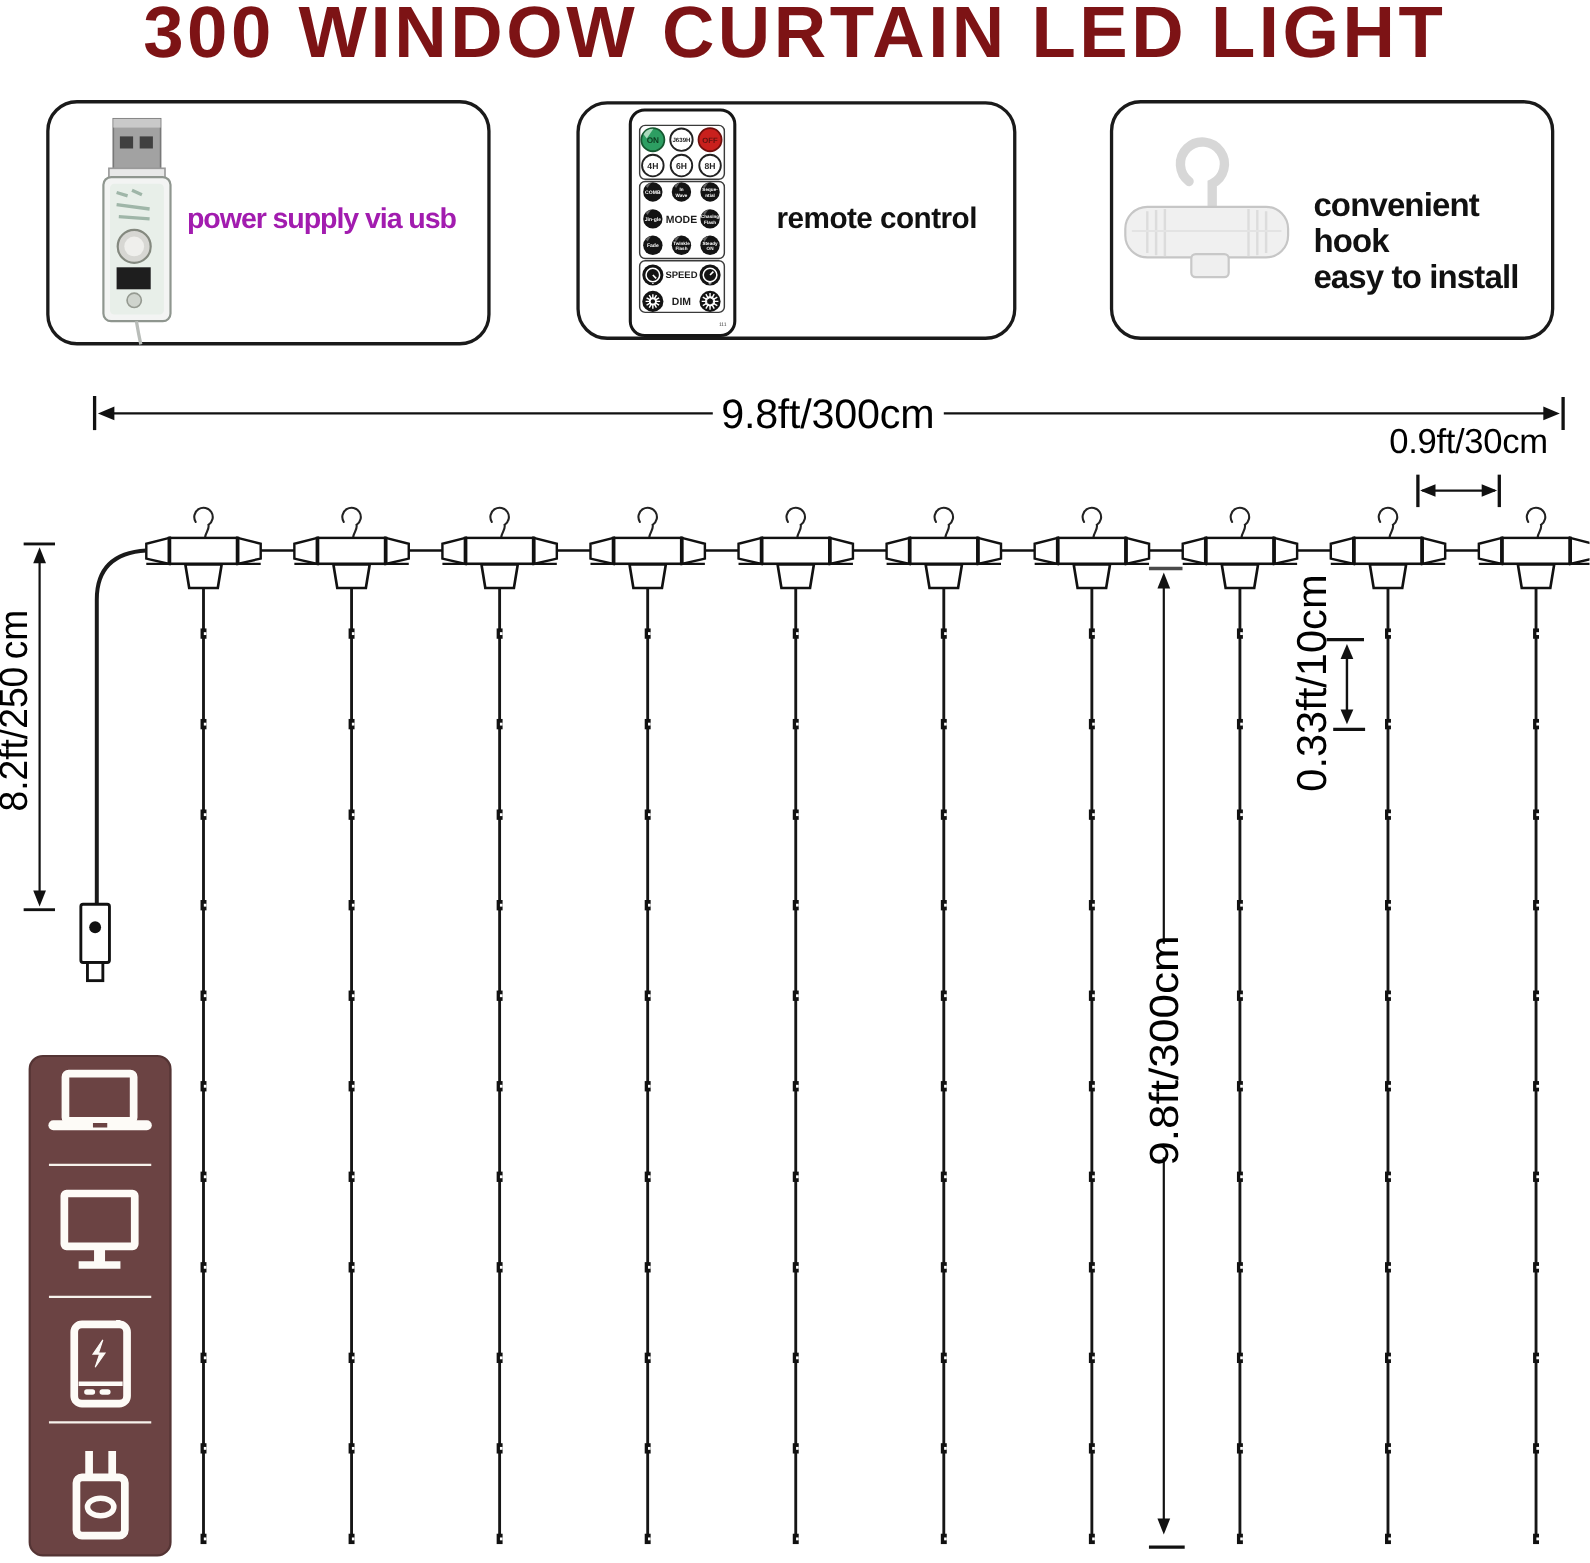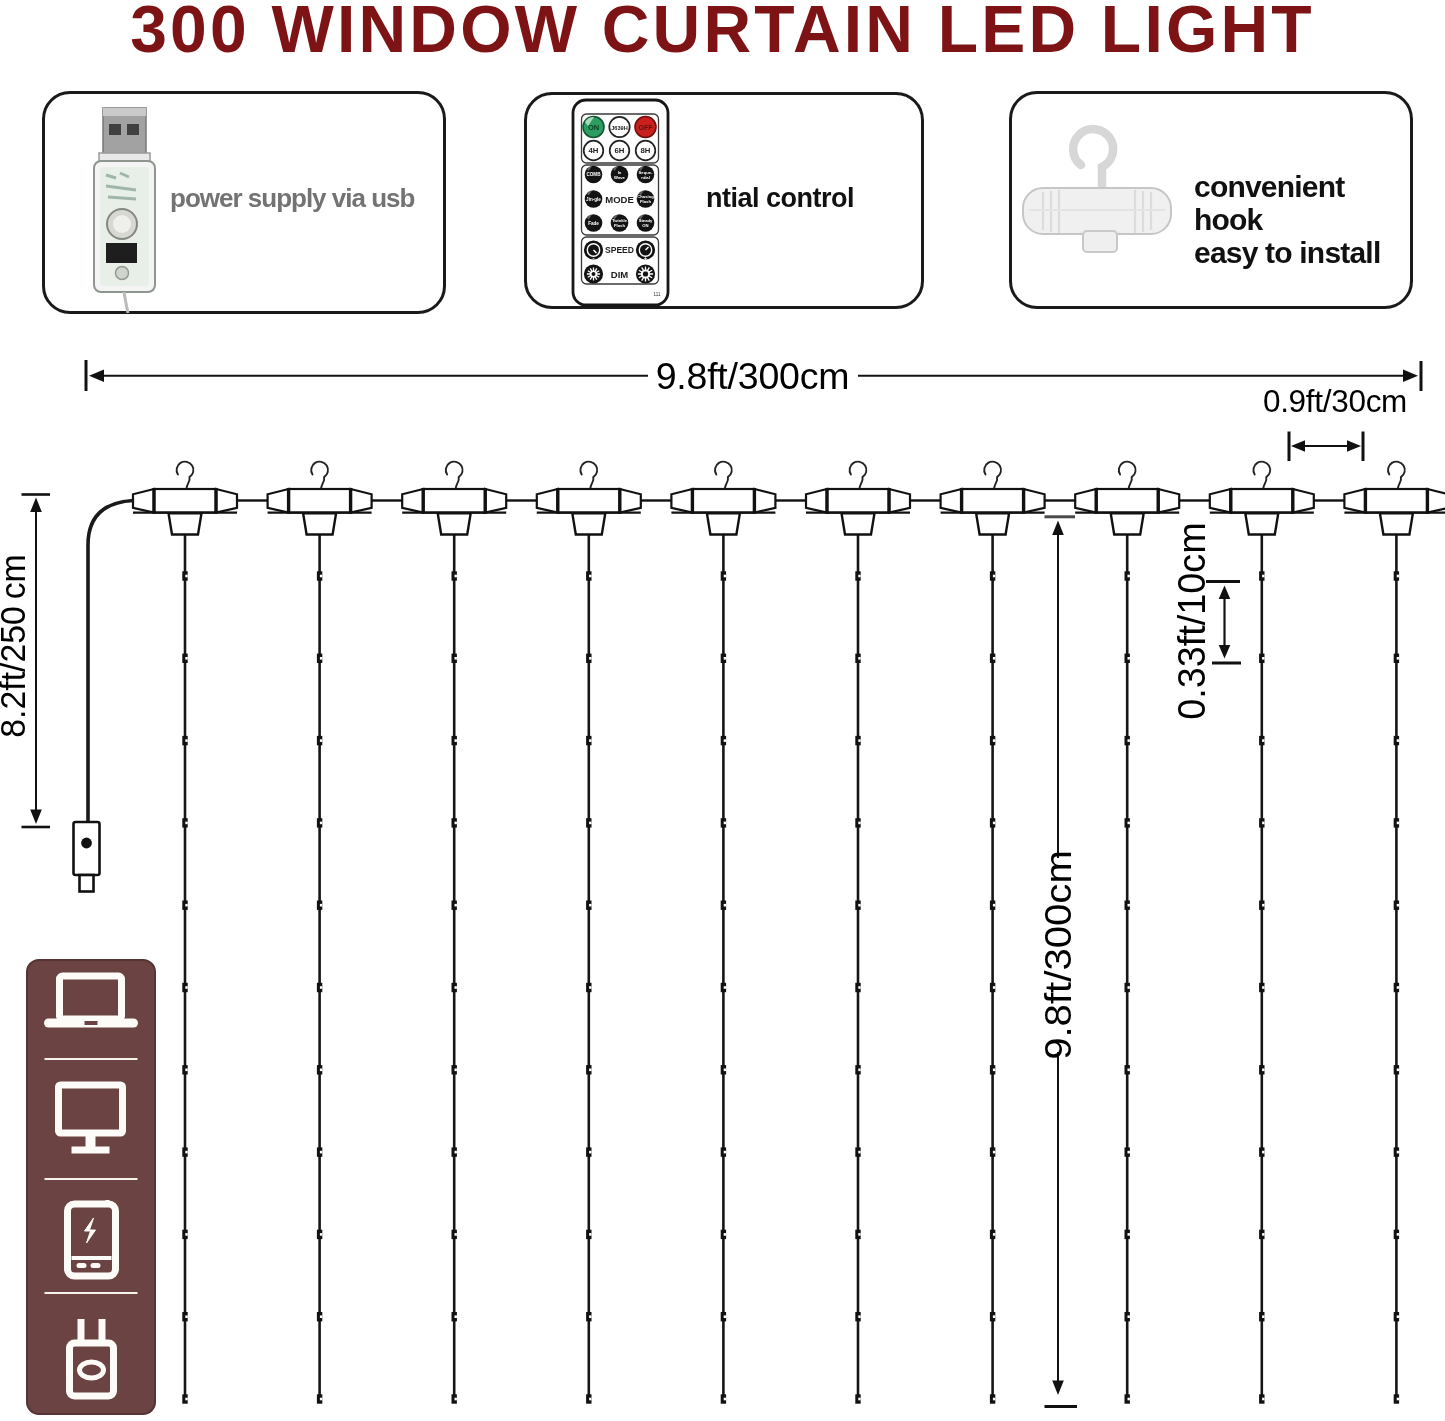--- a/index.html
+++ b/index.html
@@ -25,21 +25,21 @@
 <rect x="58" y="76" width="49" height="119" rx="4" fill="#e8efe9"></rect>
 <path d="M 64 84 l 10 3 M 78 82 l 9 4 M 64 95 l 30 4 M 66 106 l 28 2" stroke="#9fb6a8" stroke-width="3" fill="none"></path>
 <circle cx="80" cy="133" r="15" fill="#d7d7d3" stroke="#84897f" stroke-width="2"></circle>
 <circle cx="80" cy="133" r="9" fill="#efefec"></circle>
 <rect x="64" y="152" width="31" height="20" fill="#1e1e1e"></rect>
 <circle cx="80" cy="182" r="6.5" fill="#cfd4cd" stroke="#959a91" stroke-width="1.5"></circle>
 <path d="M 82 201 q 2 12 4 21" stroke="#b9bdb9" stroke-width="3" fill="none"></path>
 </g>
 </svg>
 
-<div class="abs" style="left:170px;top:183px;width:276px;font-size:26px;font-weight:bold;letter-spacing:-1px;color:#737373;">power supply via usb</div>
+<div class="abs" style="left:170px;top:183px;width:276px;font-size:26px;font-weight:bold;letter-spacing:-1px;color:#a21caf;">power supply via usb</div>
 
 <div class="abs box" style="left:524px;top:92px;width:400px;height:217px;"></div>
 
 <svg class="abs" style="left:524px;top:92px" width="400" height="217" viewBox="0 0 400 217">
 <rect x="49" y="8" width="95" height="205" rx="13" fill="#fff" stroke="#161616" stroke-width="2.8"></rect>
     <rect x="57.5" y="22" width="77" height="49" rx="5" fill="none" stroke="#3a3a3a" stroke-width="1.3"></rect>
     <rect x="57.5" y="73" width="77" height="70" rx="5" fill="none" stroke="#3a3a3a" stroke-width="1.3"></rect>
     <rect x="57.5" y="145" width="77" height="47" rx="5" fill="none" stroke="#3a3a3a" stroke-width="1.3"></rect>
     <circle cx="69.5" cy="35" r="10.5" fill="#2d9e62" stroke="#14572f" stroke-width="1.6"></circle>
     <path d="M 61 30 a 10 10 0 0 1 9 -5 l -6 9 z" fill="#bfe4cd" opacity="0.85"></path>
@@ -96,21 +96,21 @@
     <circle cx="69.5" cy="182" r="9.6" fill="#131313"></circle>
     <circle cx="69.5" cy="182" r="2.8000000000000003" fill="none" stroke="#fff" stroke-width="1.6"></circle>
     <path d="M 72.1 182.0 L 76.1 182.0 M 71.8 183.3 L 75.2 185.3 M 70.8 184.3 L 72.8 187.7 M 69.5 184.6 L 69.5 188.6 M 68.2 184.3 L 66.2 187.7 M 67.2 183.3 L 63.8 185.3 M 66.9 182.0 L 62.9 182.0 M 67.2 180.7 L 63.8 178.7 M 68.2 179.7 L 66.2 176.3 M 69.5 179.4 L 69.5 175.4 M 70.8 179.7 L 72.8 176.3 M 71.8 180.7 L 75.2 178.7" stroke="#fff" stroke-width="1.3" fill="none"></path>
     <circle cx="121.5" cy="182" r="9.6" fill="#131313"></circle>
     <circle cx="121.5" cy="182" r="3.8000000000000003" fill="none" stroke="#fff" stroke-width="1.6"></circle>
     <path d="M 124.1 182.0 L 129.1 182.0 M 123.8 183.3 L 128.1 185.8 M 122.8 184.3 L 125.3 188.6 M 121.5 184.6 L 121.5 189.6 M 120.2 184.3 L 117.7 188.6 M 119.2 183.3 L 114.9 185.8 M 118.9 182.0 L 113.9 182.0 M 119.2 180.7 L 114.9 178.2 M 120.2 179.7 L 117.7 175.4 M 121.5 179.4 L 121.5 174.4 M 122.8 179.7 L 125.3 175.4 M 123.8 180.7 L 128.1 178.2" stroke="#fff" stroke-width="1.3" fill="none"></path>
     <text x="95.5" y="185.5" font-size="9.5" font-weight="bold" text-anchor="middle" fill="#1d1d1d">DIM</text>
     <text x="133" y="204" font-size="4.5" text-anchor="middle" fill="#333">111</text>
 </svg>
 
-<div class="abs" style="left:706px;top:183px;width:200px;font-size:27px;font-weight:bold;letter-spacing:-0.5px;color:#111;">ntial control</div>
+<div class="abs" style="left:706px;top:183px;width:200px;font-size:27px;font-weight:bold;letter-spacing:-0.5px;color:#111;">remote control</div>
 
 <div class="abs box" style="left:1009px;top:91px;width:404px;height:218px;"></div>
 
 <svg class="abs" style="left:1009px;top:91px" width="404" height="218" viewBox="0 0 404 218">
 <g>
 <path d="M 72 74 A 20 20 0 1 1 93 76 L 93 97" fill="none" stroke="#d7d7d7" stroke-width="8.5" stroke-linecap="round"></path>
 <rect x="14" y="97" width="148" height="46" rx="20" fill="#f0f0f0" stroke="#c6c6c6" stroke-width="2"></rect>
 <path d="M 34 101 v 38 M 42 100 v 41 M 50 99 v 43 M 126 99 v 43 M 134 100 v 41 M 142 101 v 38" stroke="#dcdcdc" stroke-width="2.2" fill="none"></path>
 <line x1="20" y1="119" x2="156" y2="119" stroke="#e3e3e3" stroke-width="1.8"></line>
 <rect x="74" y="140" width="34" height="21" rx="4" fill="#efefef" stroke="#c8c8c8" stroke-width="2"></rect>

